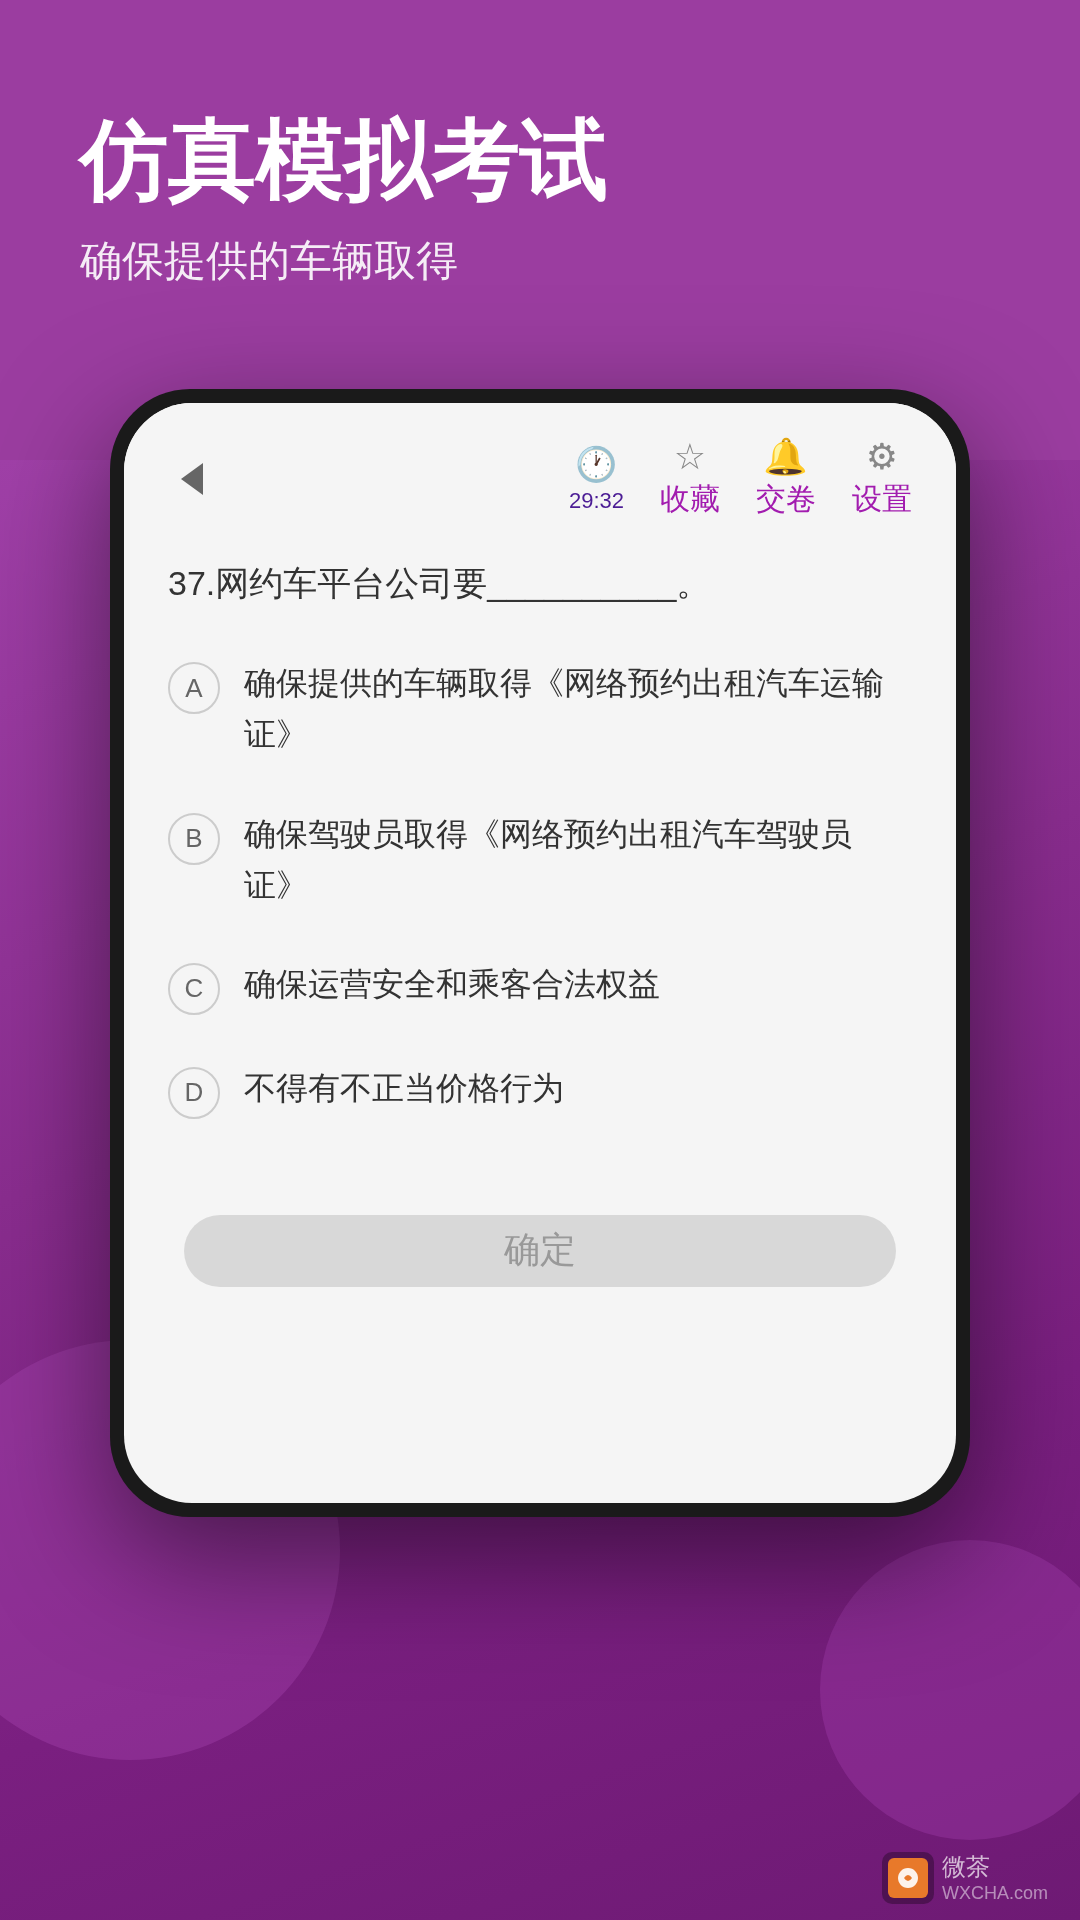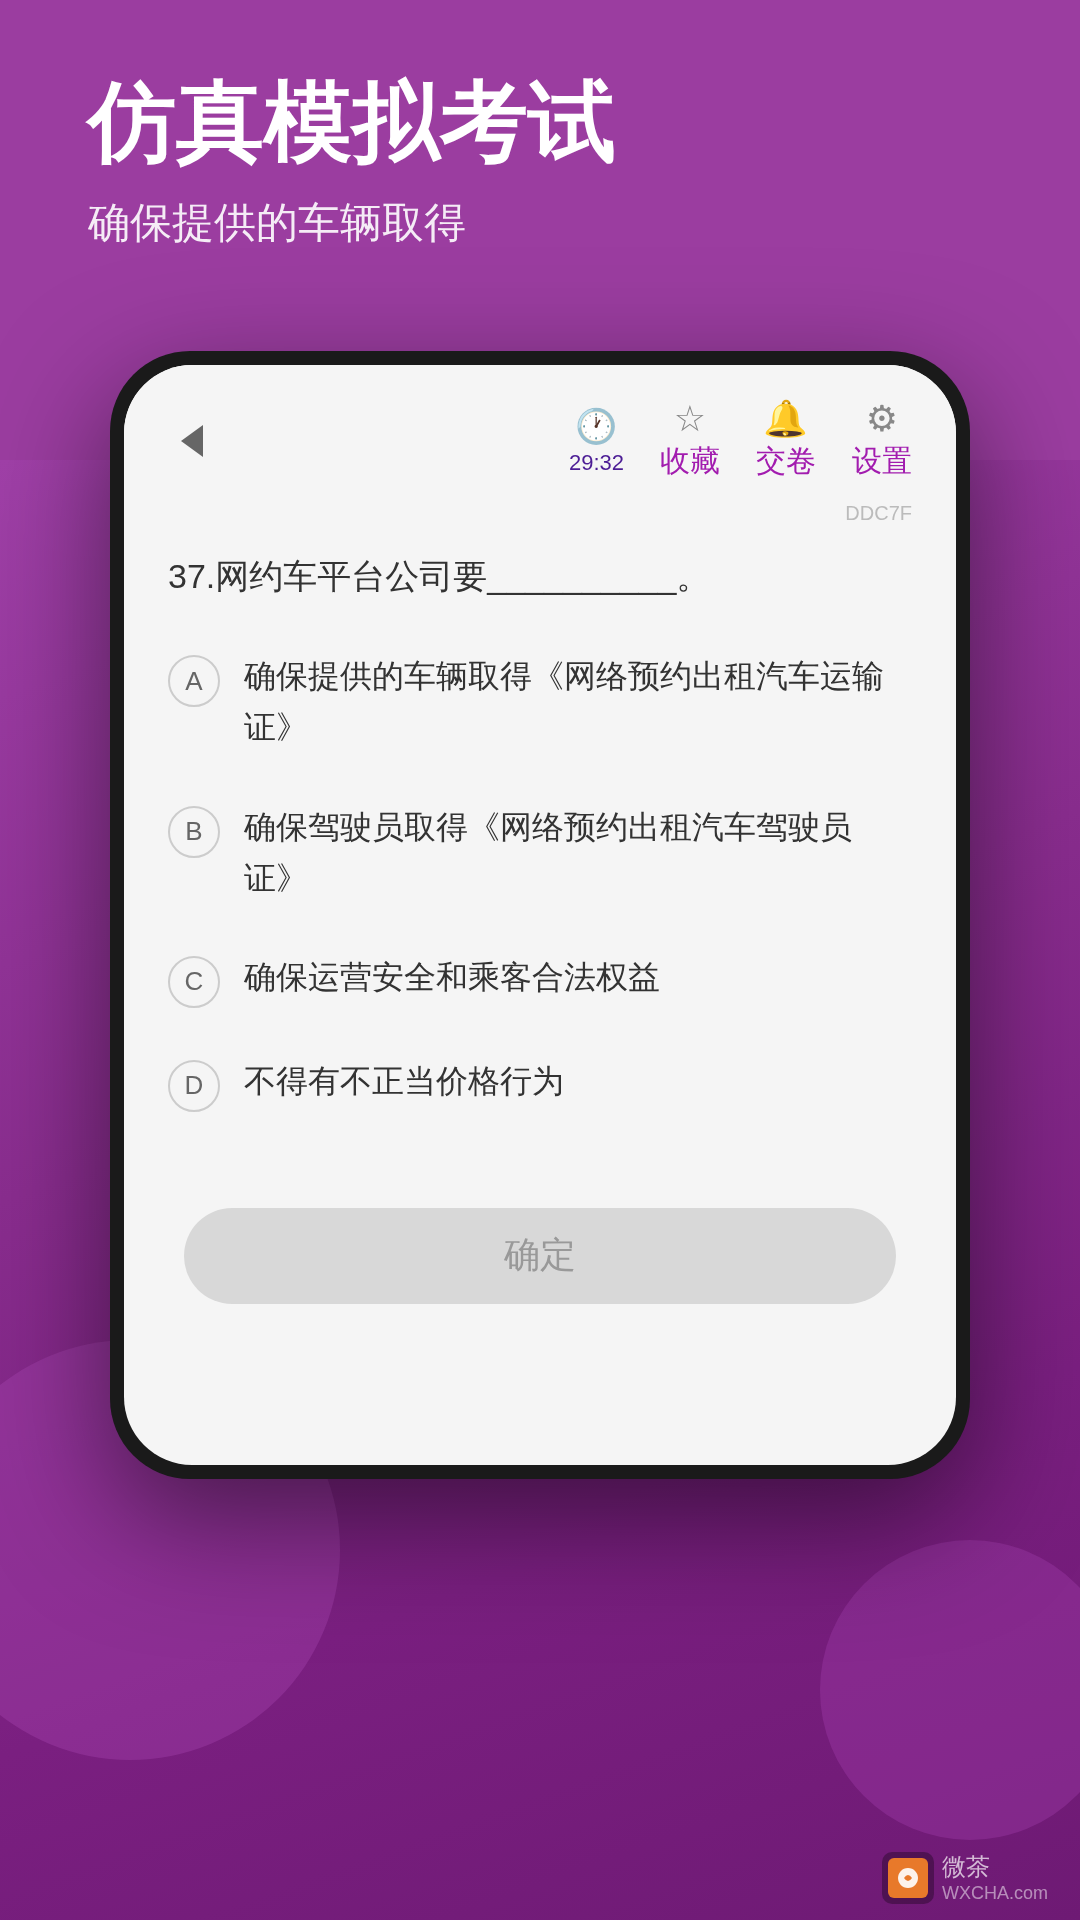--- a/index.html
+++ b/index.html
@@ -45,22 +45,21 @@
       height: 300px;
       border-radius: 50%;
       background: rgba(160, 60, 170, 0.4);
       bottom: 80px;
       right: -40px;
     }
 
     .header-section {
       position: relative;
       z-index: 10;
-      padding: 74px 80px 60px 80px;
-      margin-left: 8px;
+      padding: 112px 80px 60px 80px;
     }
 
     .header-title {
       font-size: 88px;
       font-weight: 800;
       color: #ffffff;
       line-height: 1.1;
       margin-bottom: 24px;
     }
 
@@ -225,21 +224,21 @@
       flex: 1;
     }
 
     
     .confirm-section {
       padding: 16px 60px 60px 60px;
     }
 
     .confirm-button {
       width: 100%;
-      height: 96px;
+      height: 72px;
       background: #d8d8d8;
       border: none;
       border-radius: 48px;
       font-size: 36px;
       color: #999;
       cursor: pointer;
       display: flex;
       align-items: center;
       justify-content: center;
     }
@@ -325,23 +324,20 @@
             <span class="action-label">交卷</span>
           </div>
 
           <div class="action-item">
             <span class="action-icon">⚙</span>
             <span class="action-label">设置</span>
           </div>
         </div>
       </div>
 
-      <div class="question-id-bar">
-        <span class="question-id">DDC7F</span>
-      </div>
 
       <div class="question-section">
         <div class="question-text">37.网约车平台公司要__________。</div>
       </div>
 
       <div class="options-section">
 
         <div class="option-item">
           <div class="option-circle">
             <span class="option-letter">A</span>

